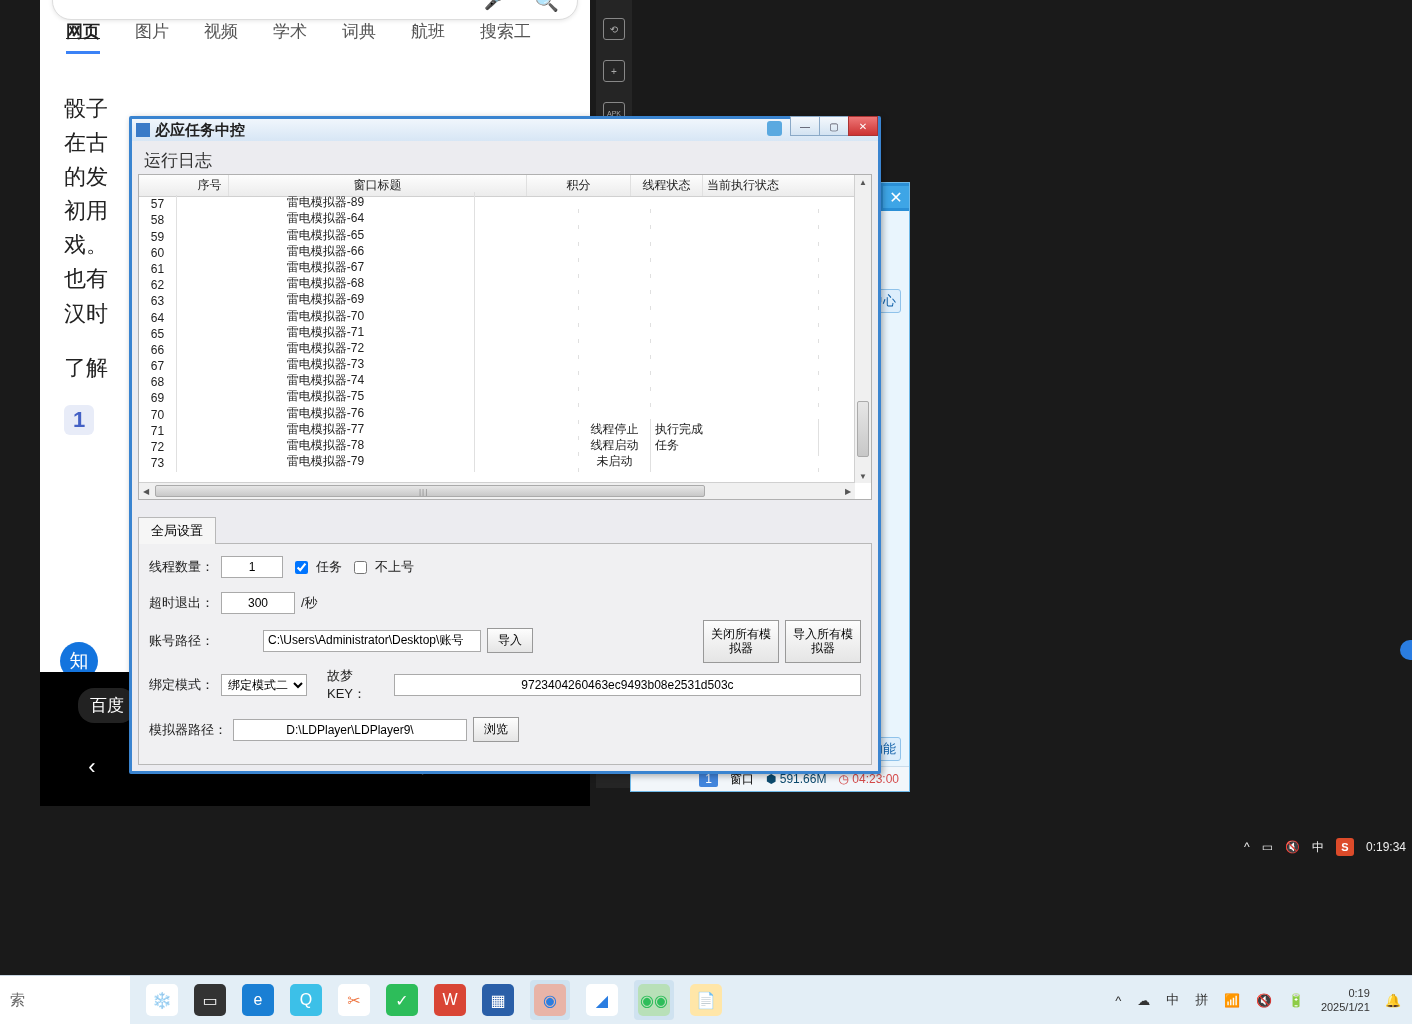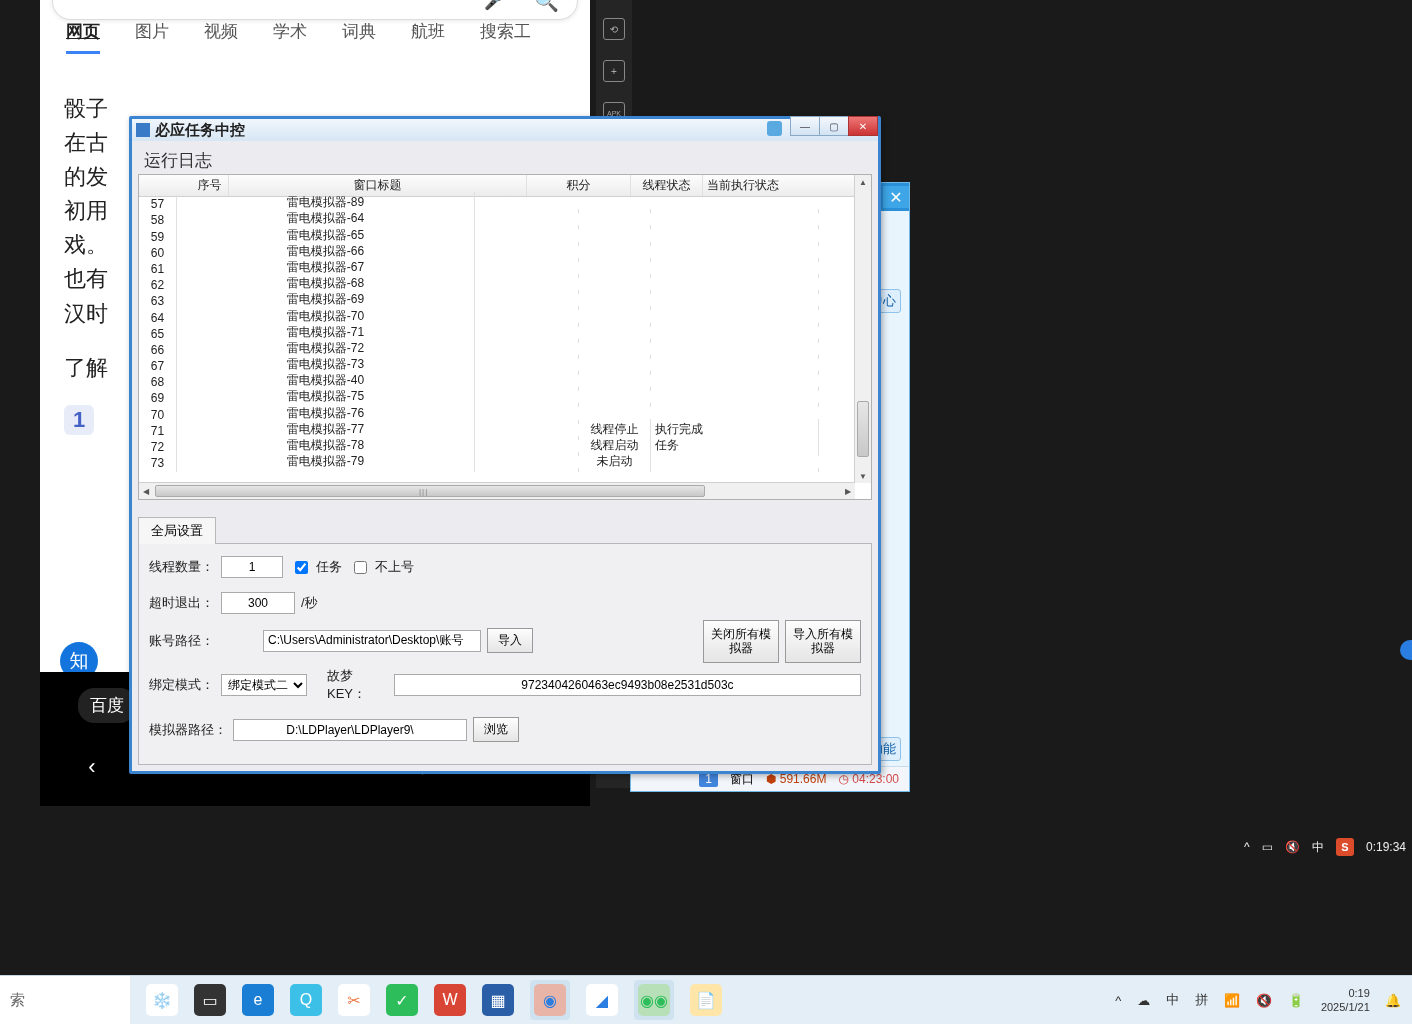--- a/index.html
+++ b/index.html
@@ -219,21 +219,21 @@
   gap: 12px;
   padding: 0 10px;
   font-size: 12px;
 }
 .bg-blue-statusbar .chip {
   background: #4285dc;
   color: #fff;
   padding: 1px 6px;
   border-radius: 2px;
 }
-.bg-blue-statusbar .mem { color: #c2410c; }
+.bg-blue-statusbar .mem { color: #0c4a6e; }
 .bg-blue-statusbar .time { color: #d54a4a; }
 
 
 .task-dialog {
   position: absolute;
   left: 129px;
   top: 116px;
   width: 746px;
   height: 652px;
   background: #ececf0;
@@ -725,21 +725,21 @@
           </div>
           <div class="grid-row">
             <div class="col col-seq">67</div>
             <div class="col col-title">雷电模拟器-73</div>
             <div class="col col-score"></div>
             <div class="col col-thread"></div>
             <div class="col col-exec"></div>
           </div>
           <div class="grid-row">
             <div class="col col-seq">68</div>
-            <div class="col col-title">雷电模拟器-40</div>
+            <div class="col col-title">雷电模拟器-74</div>
             <div class="col col-score"></div>
             <div class="col col-thread"></div>
             <div class="col col-exec"></div>
           </div>
           <div class="grid-row">
             <div class="col col-seq">69</div>
             <div class="col col-title">雷电模拟器-75</div>
             <div class="col col-score"></div>
             <div class="col col-thread"></div>
             <div class="col col-exec"></div>

